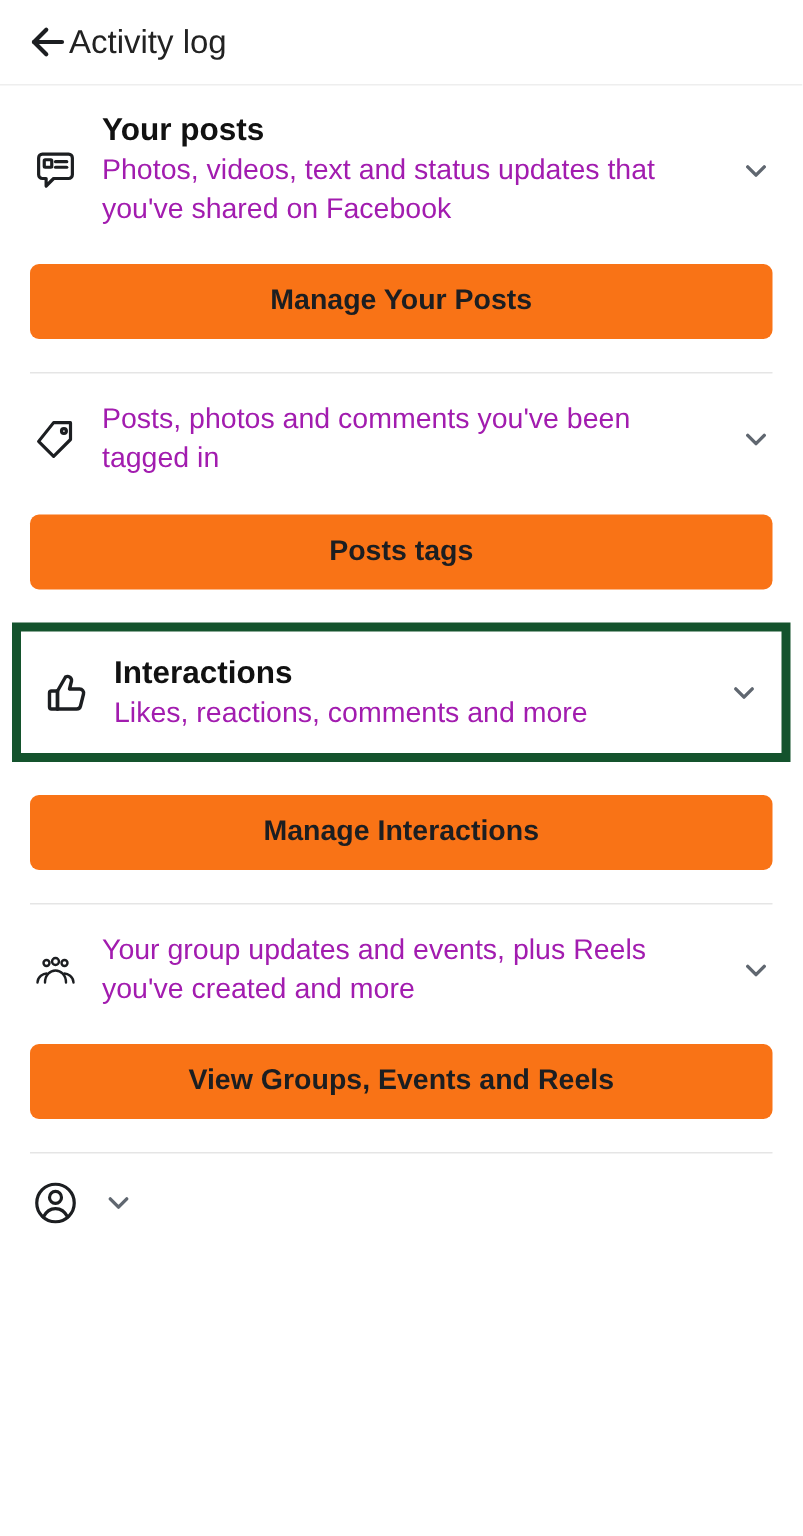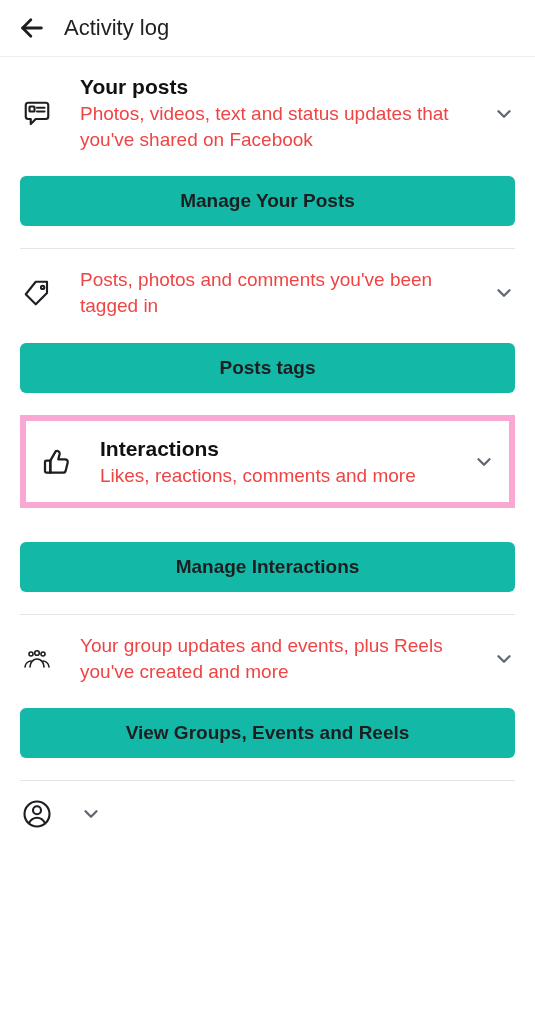--- a/index.html
+++ b/index.html
@@ -7,73 +7,72 @@
       font-family: -apple-system, BlinkMacSystemFont, "Segoe UI", Helvetica, Arial, sans-serif;
       background: #fff;
       width: 535px;
       color: #1c1e21;
     }
     .header {
       display: flex;
       align-items: center;
       padding: 14px 18px 14px 18px;
       border-bottom: 1px solid #eee;
-      gap: 18px;
     }
     .header-title {
       font-size: 22px;
       font-weight: 400;
       color: #222;
     }
     .back-icon svg { display:block; }
     .section {
       padding: 0 20px;
     }
     .row {
       display: flex;
       align-items: center;
       padding: 18px 0 6px 0;
-      gap: 26px;
+      gap: 14px;
     }
     .row .icon { width: 34px; flex-shrink:0; display:flex; justify-content:center; }
     .row .icon svg { display:block; }
     .row .text { flex: 1; }
     .row .title {
       font-size: 21px;
       font-weight: 600;
       color: #111;
       margin-bottom: 2px;
     }
     .row .sub {
       font-size: 19px;
-      color: #ef4444;
+      color: #a21caf;
       line-height: 1.35;
     }
     .chevron { flex-shrink:0; }
     .chevron svg { display:block; }
     .manage-btn {
       display: block;
       width: calc(100% - 0px);
       margin: 18px 0 22px 0;
       padding: 14px 0;
-      background: #14b8a6;
+      background: #f97316;
       border: none;
       border-radius: 6px;
       font-size: 19px;
       font-weight: 600;
       color: #1c1e21;
       text-align: center;
     }
     .divider {
       border-top: 1px solid #e5e5e5;
       margin: 0 20px;
     }
     .highlight-box {
-      border: 6px solid #f9a8d4;
-      margin: 20px;
+      border: 6px solid #14532d;
+      margin: 8px;
     }
     .highlight-box .row { padding: 16px 14px 14px 14px; }
     .section.tight { padding-top:4px; }
   </style>
 </head>
 <body>
 
 <div class="header">
   <span class="back-icon">
     <svg width="28" height="28" viewBox="0 0 24 24" fill="none" stroke="#1c1e21" stroke-width="2.4" stroke-linecap="round" stroke-linejoin="round">

